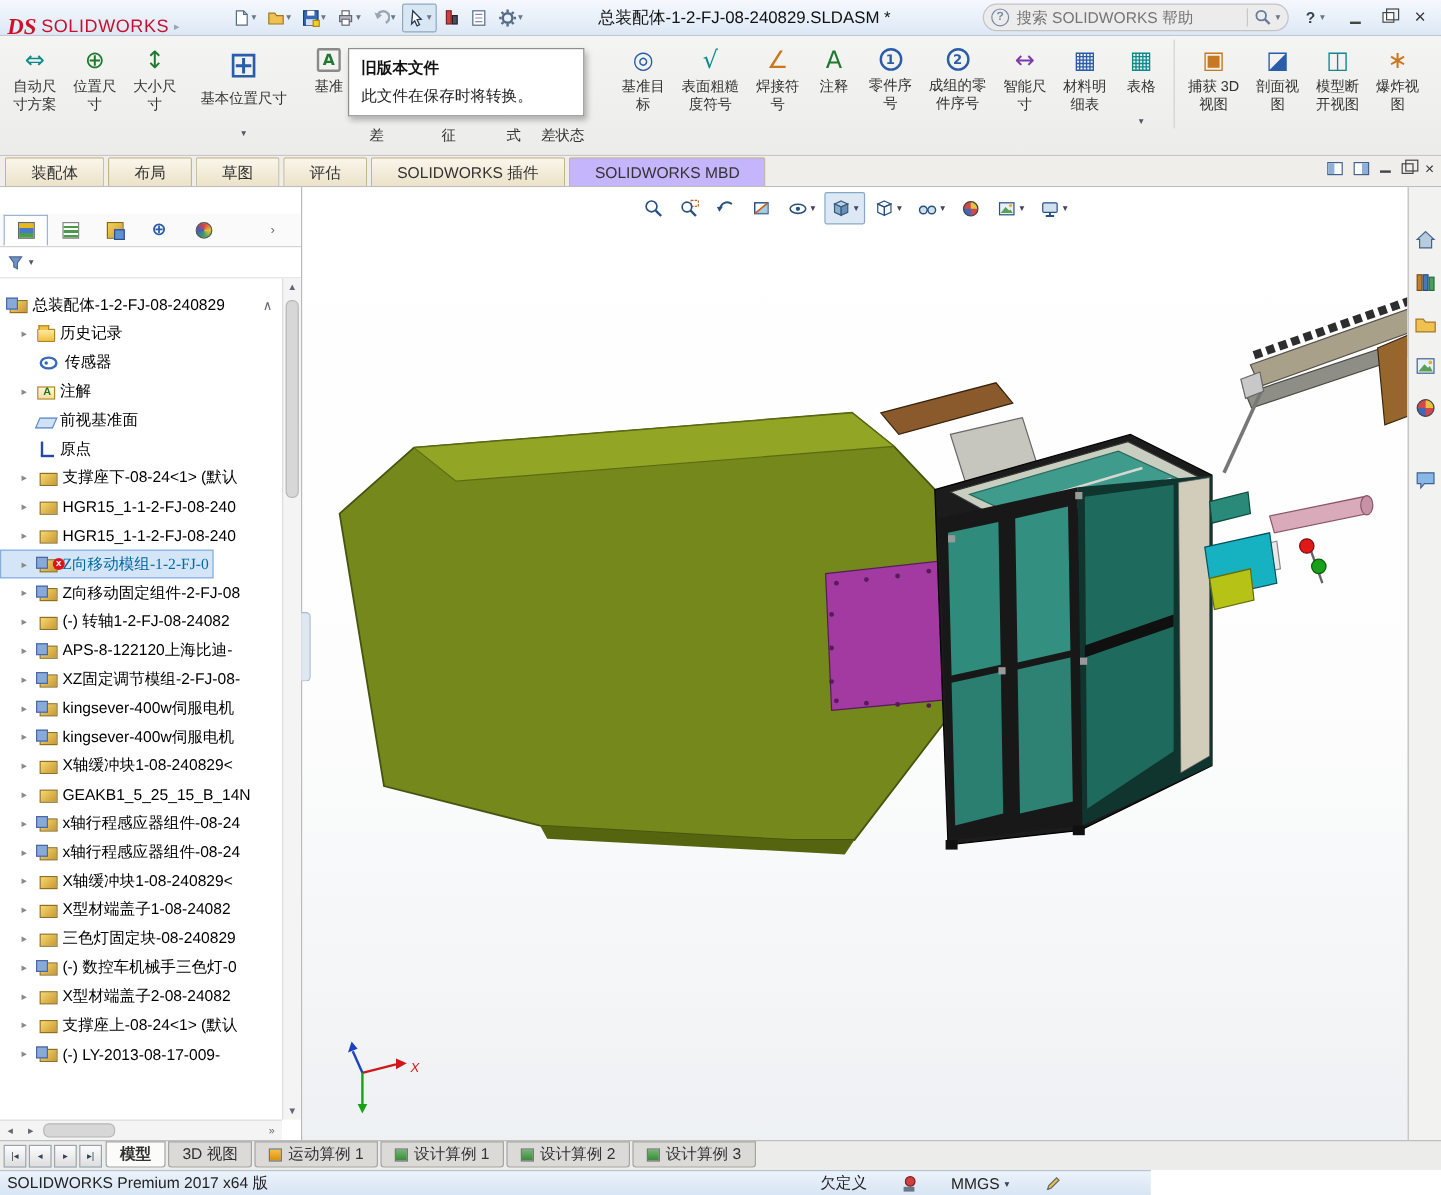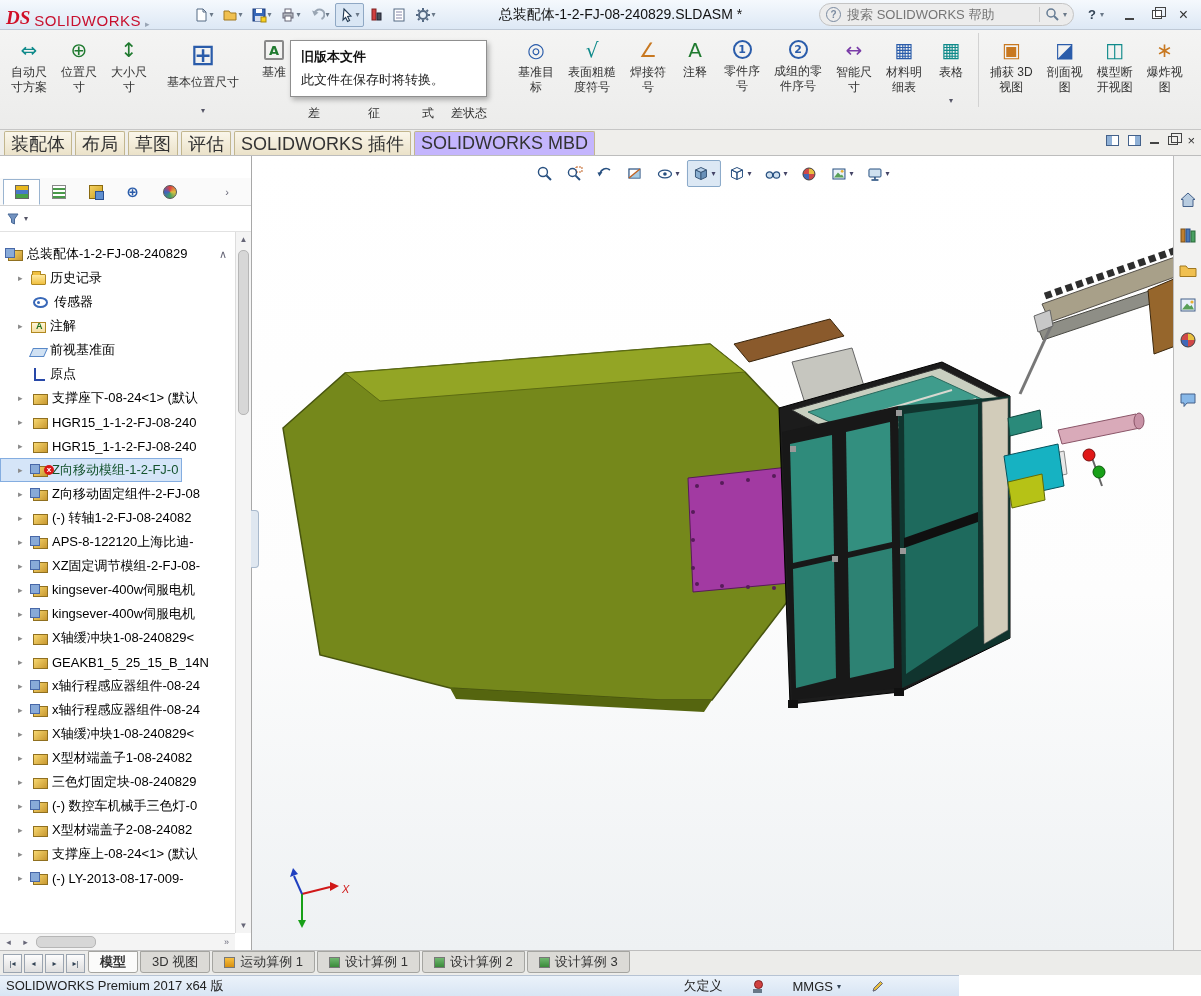--- a/index.html
+++ b/index.html
@@ -1,21 +1,21 @@
 <!DOCTYPE html>
 <html><head>
 <meta charset="utf-8">
 <style>
   *{margin:0;padding:0;box-sizing:border-box;}
   html,body{width:1201px;height:996px;overflow:hidden;}
   body{position:relative;font-family:"Liberation Sans","DejaVu Sans",sans-serif;font-size:13px;color:#222;background:#fff;}
 
   
   .titlebar{position:absolute;top:0;left:0;width:1201px;height:30px;background:linear-gradient(#f5f9fd,#dde8f5);border-bottom:1px solid #bfc9d6;display:flex;align-items:center;}
-  .logo{display:flex;align-items:flex-end;gap:4px;padding:16px 10px 0 6px;height:100%;}
+  .logo{display:flex;align-items:center;gap:4px;padding:16px 10px 0 6px;height:100%;}
   .logo-ds{font-family:"Liberation Serif","DejaVu Serif",serif;font-style:italic;font-weight:bold;font-size:19px;color:#d01028;}
   .logo-text{font-weight:normal;font-size:15px;color:#c8102e;letter-spacing:.5px;}
   .logo-caret{color:#98a4b4;font-size:9px;}
   .qat{display:flex;align-items:center;gap:2px;margin-left:30px;}
   .qbtn{display:flex;align-items:center;height:24px;padding:0 3px;border-radius:2px;}
   .qcaret{font-size:8px;color:#6a7888;margin-left:1px;}
   .qbtn.boxed{border:1px solid #8fa8c4;background:#d9e6f4;}
   .doc-title{flex:0 0 auto;margin-left:60px;font-size:14px;color:#111;white-space:nowrap;}
   .search-box{margin-left:auto;display:flex;align-items:center;width:255px;height:23px;background:#ececec;border:1px solid #c4c4c4;border-radius:12px;padding:0 6px;gap:6px;}
   .search-q{width:15px;height:15px;border:1.5px solid #7a8aa0;border-radius:50%;color:#7a8aa0;font-size:10px;font-weight:bold;display:flex;align-items:center;justify-content:center;}
@@ -45,21 +45,21 @@
   .ribbon-spacer{position:relative;width:215px;height:94px;flex:0 0 215px;}
   .partial-lbl{position:absolute;bottom:5px;font-size:12px;color:#333;white-space:nowrap;}
 
   
   .tooltip{position:absolute;left:290px;top:40px;width:197px;background:#fff;border:1px solid #8f8f8f;box-shadow:2px 3px 5px rgba(0,0,0,.28);padding:7px 10px;z-index:60;}
   .tooltip .tt-title{font-weight:bold;font-size:13px;margin-bottom:5px;color:#111;}
   .tooltip .tt-body{font-size:13px;color:#222;}
 
   
   .cmdtabs{position:absolute;top:130px;left:0;width:1201px;height:26px;background:#efeeeb;border-bottom:1px solid #bdbdbd;display:flex;align-items:flex-end;padding-left:4px;}
-  .ctab{height:24px;display:flex;align-items:center;padding:0 6px;margin-right:3px;font-size:18px;color:#333;background:linear-gradient(#faf6ea,#ebe2c9);border:1px solid #c2b68e;border-bottom:none;border-radius:2px 2px 0 0;white-space:nowrap;}
+  .ctab{height:24px;display:flex;align-items:center;padding:0 21px;margin-right:3px;font-size:13px;color:#333;background:linear-gradient(#faf6ea,#ebe2c9);border:1px solid #c2b68e;border-bottom:none;border-radius:2px 2px 0 0;white-space:nowrap;}
   .ctab.active{background:#c4b5fd;}
   .docwin{position:absolute;right:6px;top:134px;display:flex;align-items:center;gap:9px;z-index:5;}
   .pane-ic{width:13px;height:11px;border:1px solid #44618a;position:relative;background:#fff;}
   .pane-ic::before{content:"";position:absolute;top:0;bottom:0;width:5px;background:#8fb0d6;}
   .pane-ic.left::before{left:0;}
   .pane-ic.right::before{right:0;}
   .dw-mini{width:9px;height:2px;background:#444;align-self:flex-end;margin-bottom:3px;}
   .dw-restore{width:10px;height:9px;border:1px solid #444;position:relative;}
   .dw-restore::before{content:"";position:absolute;left:2px;top:-4px;width:9px;height:8px;border:1px solid #444;}
   .dw-close{font-size:13px;color:#333;line-height:1;}
@@ -80,21 +80,21 @@
   .fm-filter{height:26px;display:flex;align-items:center;gap:4px;padding-left:6px;border-bottom:1px solid #e2e2e2;}
   .fm-filter .fcaret{font-size:8px;color:#556;}
   .fm-tree{position:absolute;top:84px;left:0;right:16px;bottom:17px;overflow:hidden;padding-top:2px;}
   .tree-root{height:24px;display:flex;align-items:center;gap:4px;padding-left:6px;}
   .root-caret{margin-left:auto;margin-right:8px;color:#667;font-size:11px;}
   .trow{height:24px;display:flex;align-items:center;gap:4px;padding:0 4px 0 18px;white-space:nowrap;}
   .trow.selected{width:max-content;background:#d5e5f8;outline:1px solid #84ade0;outline-offset:-1px;}
   .texp{width:9px;font-size:9px;color:#8a8a8a;visibility:hidden;flex:0 0 9px;}
   .texp.show{visibility:visible;}
   .tlabel{overflow:hidden;font-size:13px;color:#000;}
-  .tlabel.error{color:#14532d;}
+  .tlabel.error{color:#0369a1;font-family:Liberation Serif, serif;}
   .ti{width:15px;height:15px;position:relative;flex:0 0 15px;}
   .ti-folder{height:11px;margin-top:3px;background:linear-gradient(#ffe9a0,#f0c040);border:1px solid #b08820;border-radius:1px;}
   .ti-folder::before{content:"";position:absolute;top:-4px;left:0;width:7px;height:3px;background:#f0c040;border:1px solid #b08820;border-bottom:none;}
   .ti-annot{height:11px;margin-top:3px;background:linear-gradient(#fff6d8,#f5deA0);border:1px solid #b08820;}
   .ti-annot::after{content:"A";position:absolute;left:4px;top:-2px;font-size:9px;font-weight:bold;color:#207020;}
   .ti-sensor{width:11px;height:11px;margin:2px;border:2px solid #3868b8;border-radius:50%;}
   .ti-sensor::after{content:"";position:absolute;left:2px;top:2px;width:3px;height:3px;background:#3868b8;border-radius:50%;}
   .ti-plane{width:13px;height:9px;margin-top:4px;background:rgba(120,170,220,.35);border:1px solid #5888c8;transform:skewX(-24deg);}
   .ti-origin::before{content:"";position:absolute;left:3px;top:1px;width:2px;height:12px;background:#2848a8;}
   .ti-origin::after{content:"";position:absolute;left:3px;bottom:1px;width:11px;height:2px;background:#2848a8;}

